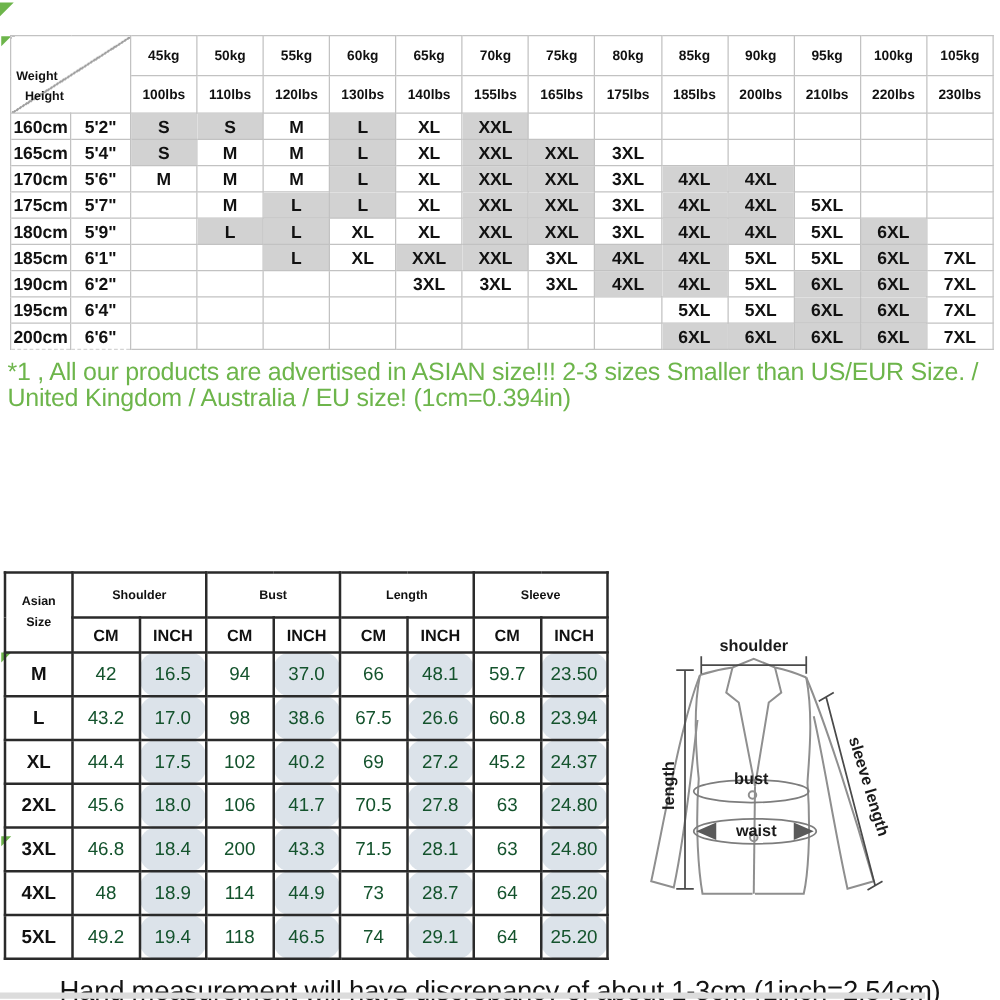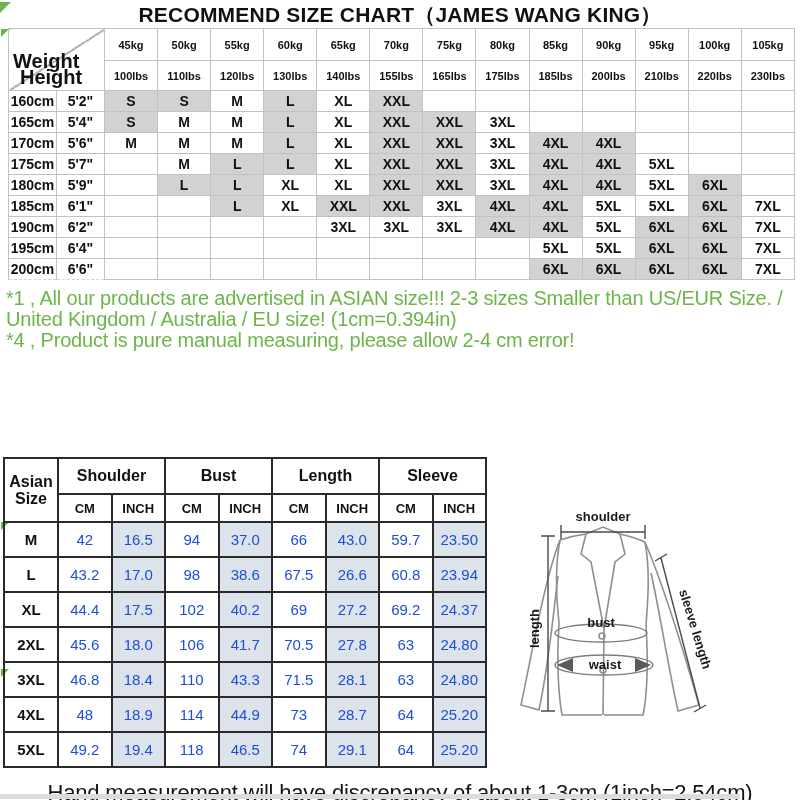--- a/index.html
+++ b/index.html
@@ -30,60 +30,59 @@
   .t1 thead th{font-size:11px;font-weight:bold;}
   .t1 thead tr:first-child th{height:31px;}
   .t1 thead tr.lbsrow th{height:29px;border-top:1px dashed #d8d8d8;}
   .t1 tbody th,.t1 tbody td{height:20px;line-height:20px;font-size:14px;font-weight:bold;}
   .t1 tbody th{font-weight:600;}
   .t1 tbody th.hc{border-right:1px dashed #d0d0d0;}
   .t1 tbody th{border-bottom-style:dashed;border-bottom-color:#d4d4d4;}
   .t1 td.g{background:var(--gray);}
   .t1 .corner{width:95px;background-image:linear-gradient(to bottom right,
         transparent 49.2%, #9e9e9e 49.2%, #9e9e9e 50.8%, transparent 50.8%);
-        text-align:left;vertical-align:top;font-size:20px;font-weight:bold;margin-top:35px;}
+        text-align:left;vertical-align:top;font-size:10px;font-weight:bold;margin-top:35px;}
   .t1 .corner .w1{display:block;margin:25px 0 0 4px;line-height:15px;}
   .t1 .corner .w2{display:block;margin:1px 0 0 11px;line-height:15px;}
 
   
   .notes{position:absolute;left:6px;top:288px;width:792px;color:var(--green);
          font-size:20px;line-height:21px;letter-spacing:-.2px;}
   .notes p{margin:0;}
 
   
   .t2{position:absolute;left:3px;top:457px;width:484px;border-collapse:collapse;table-layout:fixed;}
   .t2 th,.t2 td{border:2px solid #2a2a2a;padding:0;text-align:center;vertical-align:middle;white-space:nowrap;}
-  .t2 thead tr:first-child th{height:34px;font-size:16px;font-weight:bold;color:#111;}
+  .t2 thead tr:first-child th{height:34px;font-size:10px;font-weight:bold;color:#111;}
   .t2 thead tr.unitrow th{height:26px;font-size:13px;font-weight:bold;color:#111;}
   .t2 .corner2{width:52px;font-size:15px;font-weight:bold;line-height:17px;}
   .t2 .corner2 span{display:block;}
   .t2 tbody th{height:33px;font-size:15px;font-weight:bold;color:#111;}
-  .t2 tbody td{height:33px;font-size:15px;color:#1d4ed8;}
-  .t2 tbody td.inch{background:var(--inchbg);}
+  .t2 tbody td{height:33px;font-size:15px;color:#14532d;}
+  .t2 tbody td.inch{background:var(--inchbg);border-radius:13px;}
 
   
   .jacket{position:absolute;left:493px;top:458px;width:307px;height:312px;}
   .jacket text{font-family:"Liberation Sans",sans-serif;font-size:13px;font-weight:bold;fill:#1a1a1a;}
 
   
   .footer{position:absolute;left:0;top:770px;width:800px;text-align:center;
           font-size:22px;color:#141414;letter-spacing:-.2px;margin-top:10px;}
   .strip{position:absolute;left:0;top:794px;width:740px;height:5px;background:#dcdcdc;}
 </style>
 </head>
 <body>
 
 <div class="page">
 
   <div class="mark m0"></div>
   <div class="mark m1"></div>
   <div class="mark m2"></div>
   <div class="mark m3"></div>
 
-  <div class="title">RECOMMEND SIZE CHART（JAMES WANG KING）</div>
 
   <table class="t1">
     <thead>
       <tr>
         <th class="corner" rowspan="2" colspan="2">
           <span class="w1">Weight</span>
           <span class="w2">Height</span>
         </th>
       <th class="kg">45kg</th>
           <th class="kg">50kg</th>
@@ -267,21 +266,20 @@
           <td class="g">6XL</td>
           <td class="g">6XL</td>
           <td class="g">6XL</td>
           <td>7XL</td>
         </tr>
       </tbody>
   </table>
 
   <div class="notes">
       <p class="note">*1 , All our products are advertised in ASIAN size!!! 2-3 sizes Smaller than US/EUR Size. / United Kingdom / Australia / EU size! (1cm=0.394in)</p>
-      <p class="note">*4 , Product is pure manual measuring, please allow 2-4 cm error!</p>
     </div>
 
   <table class="t2">
     <thead>
       <tr>
         <th class="corner2" rowspan="2">
           <span>Asian</span>
           <span>Size</span>
         </th>
       <th class="grp" colspan="2">Shoulder</th>
@@ -301,21 +299,21 @@
         </tr>
     </thead>
     <tbody>
         <tr>
           <th class="sz">M</th>
           <td class="cm">42</td>
           <td class="inch">16.5</td>
           <td class="cm">94</td>
           <td class="inch">37.0</td>
           <td class="cm">66</td>
-          <td class="inch">43.0</td>
+          <td class="inch">48.1</td>
           <td class="cm">59.7</td>
           <td class="inch">23.50</td>
         </tr>
         <tr>
           <th class="sz">L</th>
           <td class="cm">43.2</td>
           <td class="inch">17.0</td>
           <td class="cm">98</td>
           <td class="inch">38.6</td>
           <td class="cm">67.5</td>
@@ -324,39 +322,39 @@
           <td class="inch">23.94</td>
         </tr>
         <tr>
           <th class="sz">XL</th>
           <td class="cm">44.4</td>
           <td class="inch">17.5</td>
           <td class="cm">102</td>
           <td class="inch">40.2</td>
           <td class="cm">69</td>
           <td class="inch">27.2</td>
-          <td class="cm">69.2</td>
+          <td class="cm">45.2</td>
           <td class="inch">24.37</td>
         </tr>
         <tr>
           <th class="sz">2XL</th>
           <td class="cm">45.6</td>
           <td class="inch">18.0</td>
           <td class="cm">106</td>
           <td class="inch">41.7</td>
           <td class="cm">70.5</td>
           <td class="inch">27.8</td>
           <td class="cm">63</td>
           <td class="inch">24.80</td>
         </tr>
         <tr>
           <th class="sz">3XL</th>
           <td class="cm">46.8</td>
           <td class="inch">18.4</td>
-          <td class="cm">110</td>
+          <td class="cm">200</td>
           <td class="inch">43.3</td>
           <td class="cm">71.5</td>
           <td class="inch">28.1</td>
           <td class="cm">63</td>
           <td class="inch">24.80</td>
         </tr>
         <tr>
           <th class="sz">4XL</th>
           <td class="cm">48</td>
           <td class="inch">18.9</td>

